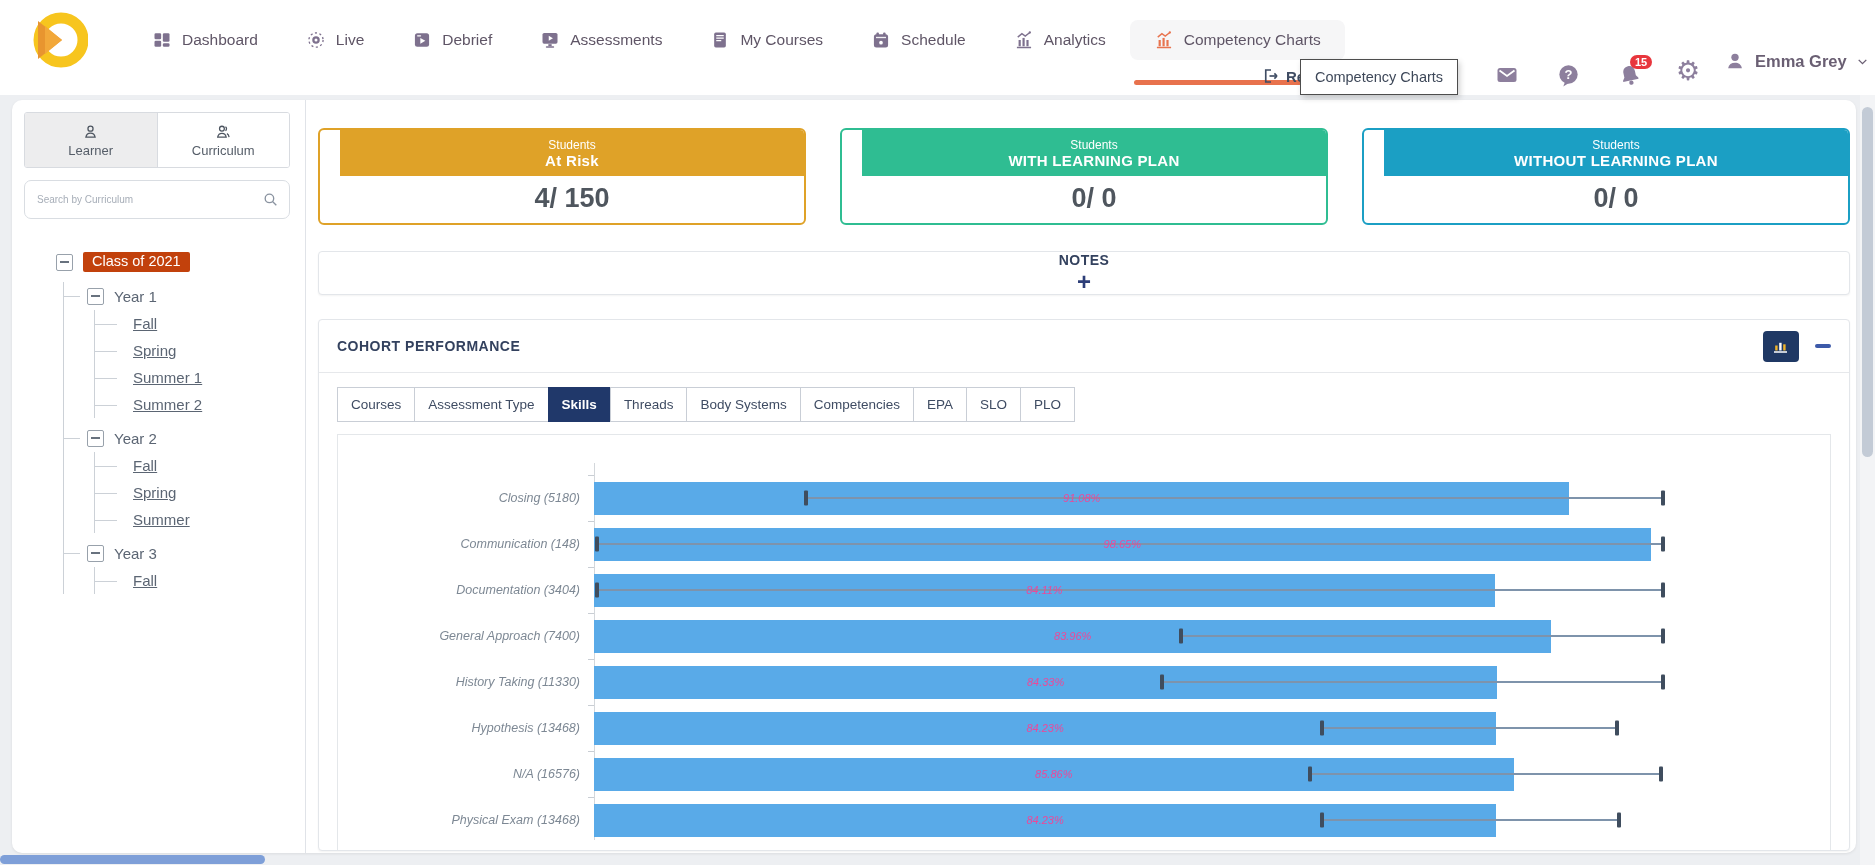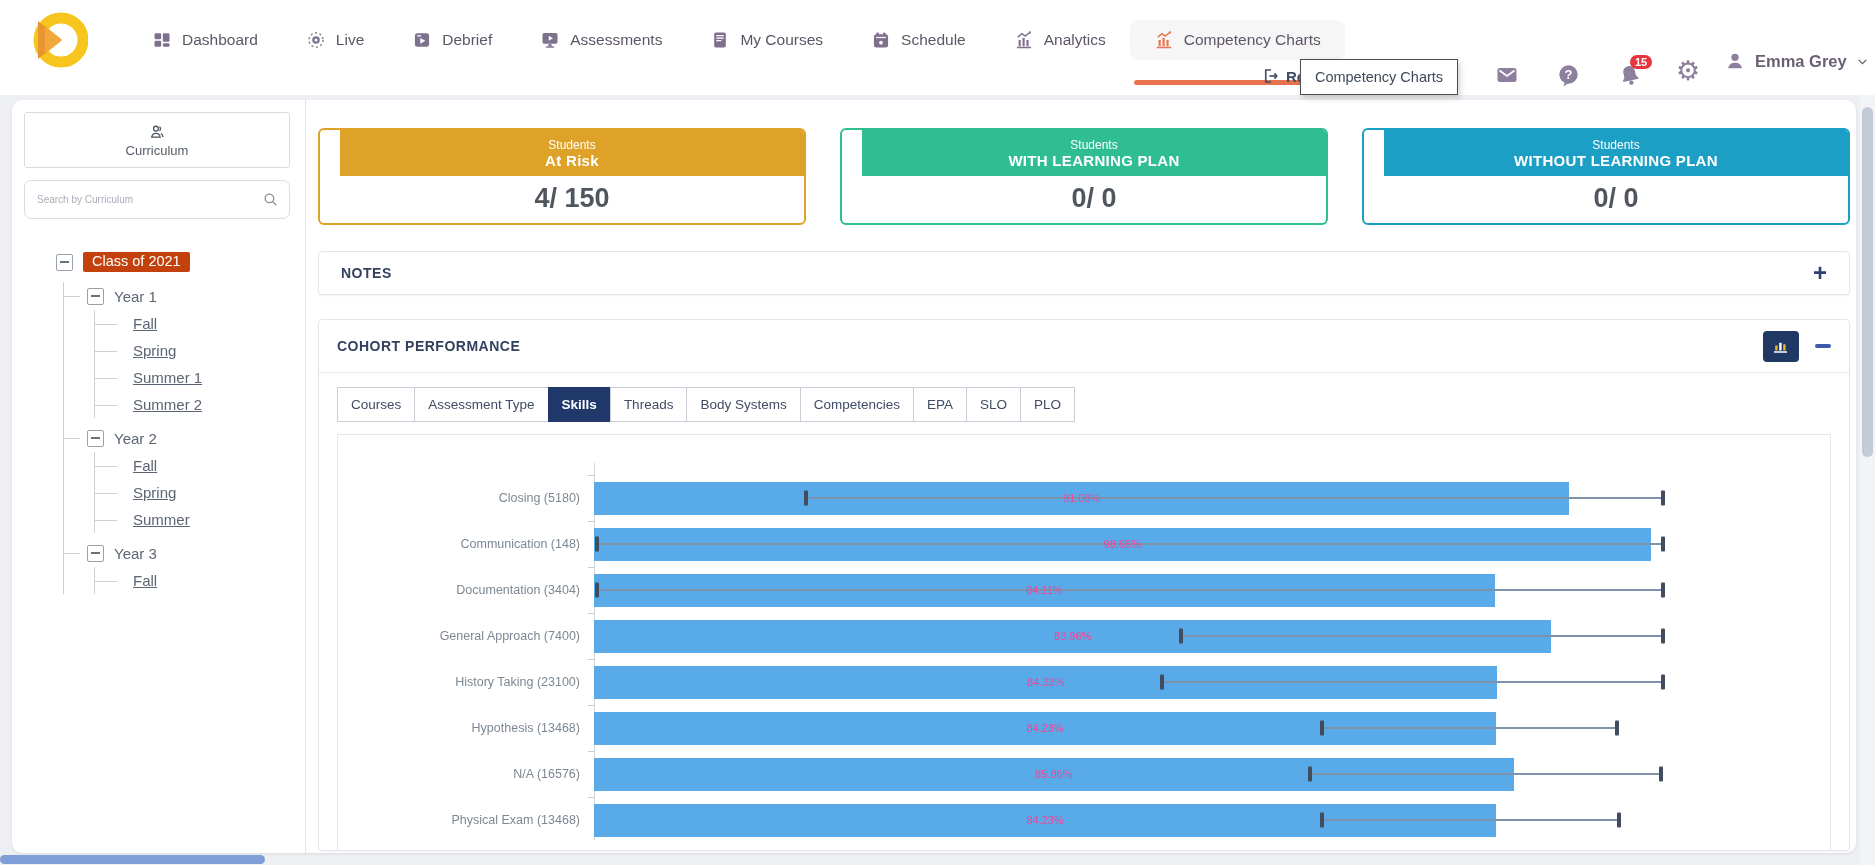--- a/index.html
+++ b/index.html
@@ -72,21 +72,21 @@
   .cards-row{display:flex;gap:34px;}
   .stat-card{flex:1;height:93px;border:2px solid var(--accent);border-radius:6px;overflow:hidden;
              background:#fff;cursor:pointer;padding-left:20px;}
   .stat-head{background:var(--accent);height:46px;display:flex;flex-direction:column;align-items:center;
              justify-content:center;color:#fff;}
   .stat-head .l1{font-size:12px;}
   .stat-head .l2{font-size:15px;font-weight:bold;letter-spacing:.3px;}
   .stat-val{height:45px;display:flex;align-items:center;justify-content:center;font-size:27px;
             color:#4f565e;font-weight:bold;}
 
-  .panel{border:1px solid #e3e6ea;border-radius:4px;box-shadow:0 1px 2px rgba(0,0,0,.05);background:#fff;}
+  .panel{border:1px solid #e3e6ea;border-radius:4px;box-shadow:0 1px 2px rgba(0,0,0,.05);background:#fff;flex-direction:column;}
   .notes{margin-top:26px;height:44px;display:flex;align-items:center;justify-content:space-between;
          padding:0 22px;box-sizing:border-box;}
   .panel-title{font-size:14px;font-weight:bold;color:#33415e;letter-spacing:.5px;}
   .plus{font-size:24px;font-weight:bold;color:#2d3e78;cursor:pointer;line-height:1;}
 
   .cohort{margin-top:24px;height:532px;box-sizing:border-box;overflow:hidden;}
   .panel-hdr{height:52px;display:flex;align-items:center;padding:0 18px;border-bottom:1px solid #e6e8eb;}
   .hdr-tools{margin-left:auto;display:flex;align-items:center;gap:16px;}
   .chart-btn{width:36px;height:31px;background:#1f3864;border-radius:4px;display:flex;align-items:center;
              justify-content:center;cursor:pointer;}
@@ -95,21 +95,21 @@
   .ctabs{display:flex;margin:14px 0 0 18px;}
   .ctab{border:1px solid #c9ced6;margin-left:-1px;padding:9px 13px;font-size:13.5px;color:#3f4c63;
         background:#fff;cursor:pointer;white-space:nowrap;}
   .ctab:first-child{margin-left:0;}
   .ctab.active{background:#20386a;border-color:#20386a;color:#fff;font-weight:bold;}
 
   .chart-box{margin:12px 18px 0;border:1px solid #e4e7ea;height:417px;position:relative;
              box-sizing:border-box;overflow:hidden;}
   .crows{position:absolute;left:0;top:40px;right:0;}
   .caxis{position:absolute;left:256px;top:28px;bottom:10px;width:1px;background:#d3d7db;}
-  .crow{position:relative;height:46px;}
+  .crow{position:relative;height:46px;font-style:italic;}
   .crow::before{content:'';position:absolute;left:250px;top:0;width:6px;height:1px;background:#c9ced4;}
   .clab{position:absolute;left:0;top:0;width:242px;height:100%;display:flex;align-items:center;
         justify-content:flex-end;padding-right:12px;font-size:12.5px;color:#7d8894;}
   .cbar{position:absolute;top:6.5px;height:33px;}
   .cpct{position:absolute;top:50%;transform:translate(-50%,-50%);color:#ec4899;font-size:11px;}
   .cerr{position:absolute;top:50%;height:2px;transform:translateY(-50%);background:#7e93ab;}
   .ccap{position:absolute;top:50%;width:4px;height:15px;transform:translate(-50%,-50%);
         background:#3f4d5e;border-radius:1px;}
 
   
@@ -279,20 +279,29 @@
             <path d="M5 9l7 7 7-7"></path>
           </svg>
       </span>
     </div>
   </div>
 
   <div class="card-main">
 
     <div class="sidebar">
       <div class="side-tabs">
+        <div class="stab inactive">
+          <span>
+            <svg width="17" height="17" viewBox="0 0 24 24" fill="none" stroke="#4d5560" stroke-width="1.8">
+                <circle cx="12" cy="8" r="3.6"></circle>
+                <path d="M5.5 20c.8-3.8 3.4-5.6 6.5-5.6s5.7 1.8 6.5 5.6z"></path>
+              </svg>
+          </span>
+          <span>Learner</span>
+        </div>
         <div class="stab">
           <span>
             <svg width="18" height="17" viewBox="0 0 24 24" fill="none" stroke="#4d5560" stroke-width="1.8">
                 <circle cx="10.5" cy="8" r="3.4"></circle>
                 <path d="M4.5 20c.7-3.6 3.1-5.3 6-5.3s5.3 1.7 6 5.3z"></path>
                 <path d="M15.5 5.2a3.4 3.4 0 0 1 0 5.6M17.5 14.9c1.6.7 2.7 2.2 3.1 5.1"></path>
               </svg>
           </span>
           <span>Curriculum</span>
         </div>
@@ -460,21 +469,21 @@
               </div>
               <div class="crow">
                 <div class="clab">General Approach (7400)</div>
                 <div class="cbar" style="left: 256px; width: 957.367px; background: rgb(89, 170, 232);"></div>
                 <div class="cerr" style="left: 842.908px; width: 481.95px; background: rgb(126, 147, 171);"></div>
                 <div class="ccap" style="left: 842.908px; background: rgb(63, 77, 94);"></div>
                 <div class="ccap" style="left: 1324.86px; background: rgb(63, 77, 94);"></div>
                 <div class="cpct" style="left: 734.683px;">83.96%</div>
               </div>
               <div class="crow">
-                <div class="clab">History Taking (23100)</div>
+                <div class="clab">History Taking (11330)</div>
                 <div class="cbar" style="left: 256px; width: 903.174px; background: rgb(89, 170, 232);"></div>
                 <div class="cerr" style="left: 823.63px; width: 501.228px; background: rgb(126, 147, 171);"></div>
                 <div class="ccap" style="left: 823.63px; background: rgb(63, 77, 94);"></div>
                 <div class="ccap" style="left: 1324.86px; background: rgb(63, 77, 94);"></div>
                 <div class="cpct" style="left: 707.587px;">84.33%</div>
               </div>
               <div class="crow">
                 <div class="clab">Hypothesis (13468)</div>
                 <div class="cbar" style="left: 256px; width: 902.103px; background: rgb(89, 170, 232);"></div>
                 <div class="cerr" style="left: 984.28px; width: 294.525px; background: rgb(126, 147, 171);"></div>

